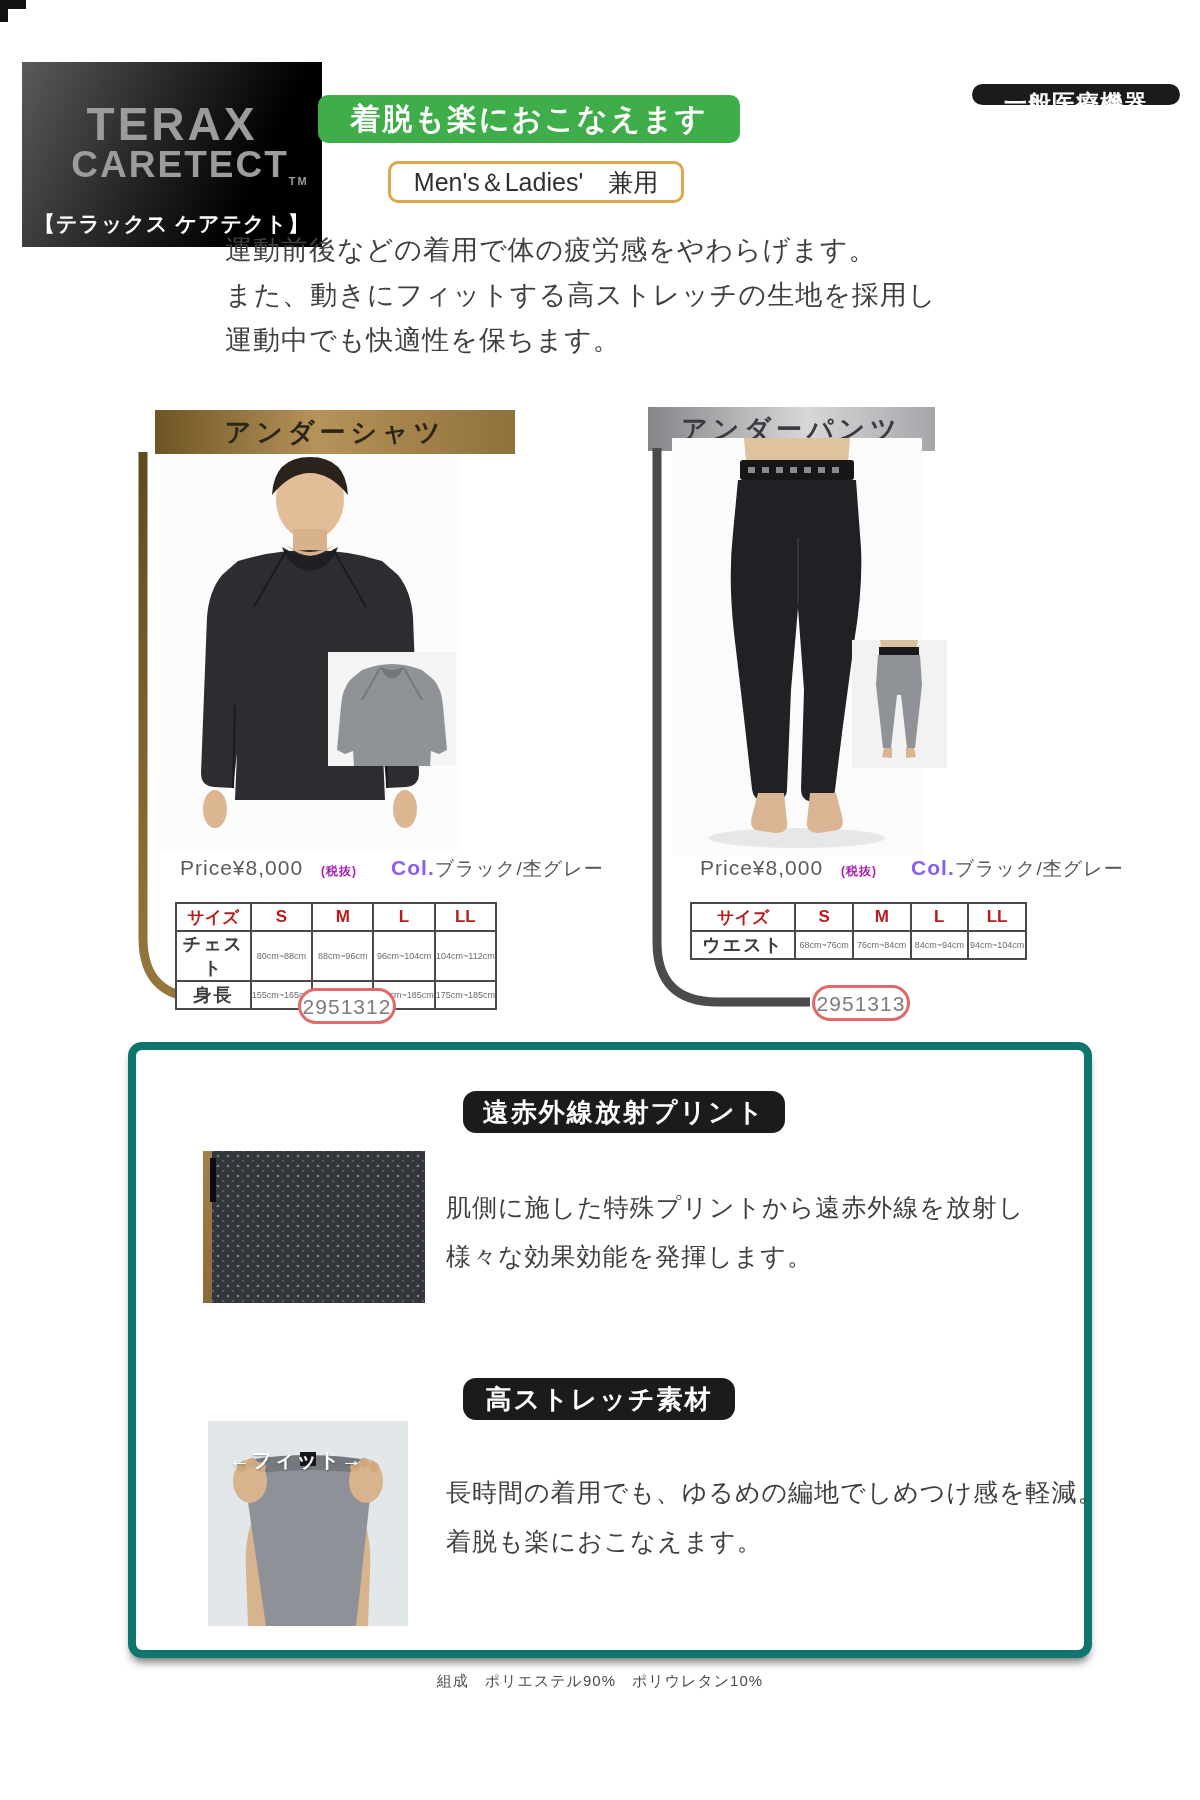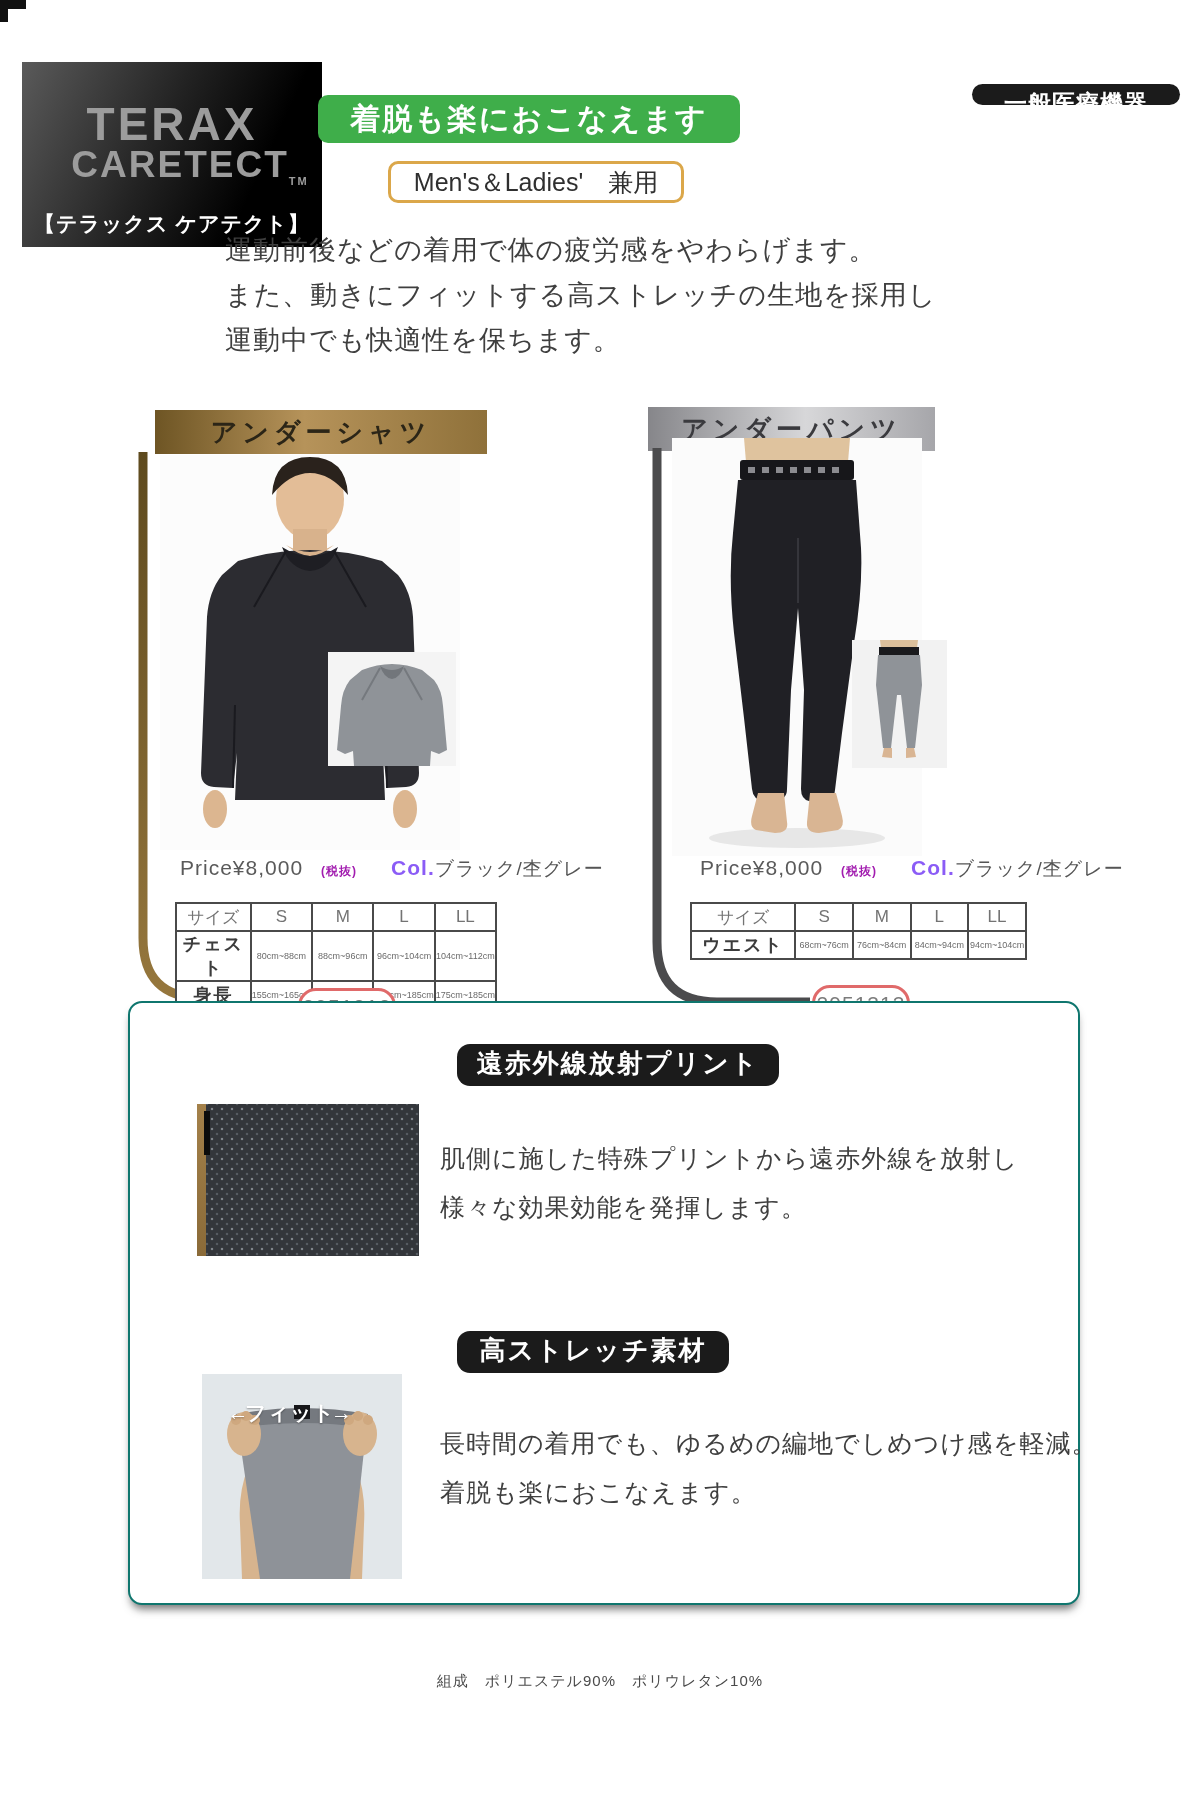--- a/index.html
+++ b/index.html
@@ -29,51 +29,51 @@
                 color:#fff;font-size:30px;font-weight:bold;letter-spacing:2px;text-align:center;line-height:48px;}
   .medical-badge{left:972px;top:84px;width:208px;height:21px;background:var(--badge-black);border-radius:19px;
                  color:#fff;font-size:23px;font-weight:bold;text-align:center;line-height:38px;letter-spacing:1px;}
   .unisex-badge{left:388px;top:161px;width:296px;height:42px;border:3px solid var(--unisex-border);border-radius:10px;
                 box-sizing:border-box;background:#fff;color:#2f2f2f;font-size:25px;text-align:center;line-height:37px;}
 
   .desc{left:225px;top:228px;font-size:27px;color:var(--text-dark);line-height:45px;letter-spacing:1px;}
 
   
   .bar{height:44px;font-size:26px;font-weight:bold;letter-spacing:5px;text-align:center;line-height:44px;}
-  .bar-gold{left:155px;top:410px;width:332px;background:linear-gradient(90deg,#6e5524 0%,#b6935a 45%,#8f713a 100%);color:#2b2517;}
+  .bar-gold{left:155px;top:410px;width:360px;background:linear-gradient(90deg,#6e5524 0%,#b6935a 45%,#8f713a 100%);color:#2b2517;}
   .bar-silver{left:648px;top:407px;width:287px;background:linear-gradient(90deg,#86868a 0%,#d7d7d9 55%,#a6a6aa 100%);color:#3a3a3e;}
 
   
   .photo{background:#fcfcfc;}
   .photo svg{display:block;}
 
   
   .price-row{font-size:21px;color:#5a5a5a;letter-spacing:1px;white-space:nowrap;}
   .price-row .tax{font-size:12px;color:#a21caf;margin-left:18px;font-weight:bold;}
   .price-row .collab{margin-left:34px;font-weight:bold;color:#8b5cf6;}
   .price-row .colval{font-size:19px;color:#555;}
 
   
   table.size{border-collapse:collapse;background:#fff;}
   table.size th,table.size td{border:2px solid #4a4a4a;text-align:center;padding:0;}
-  table.size th{font-size:17px;font-weight:normal;color:#737373;height:26px;}
+  table.size th{font-size:17px;font-weight:bold;color:#b91c1c;height:26px;}
   table.size td.lbl{font-size:18px;font-weight:bold;color:#3c3c3c;height:26px;letter-spacing:2px;}
   table.size td.val{font-size:9px;color:#6a6a6a;height:26px;letter-spacing:0;}
   .tbl-shirt{left:175px;top:902px;width:322px;}
   .tbl-pants{left:690px;top:902px;width:337px;}
   .c0s{width:94px;} .cns{width:56px;}
   .c0p{width:108px;} .cnp{width:56px;}
 
   
   .code-oval{width:98px;height:36px;border:3px solid var(--code-red);border-radius:19px;background:#fff;
              color:#7c7c7c;font-size:21px;text-align:center;line-height:31px;box-sizing:border-box;letter-spacing:1px;}
 
   
-  .feature-box{left:128px;top:1001px;width:948px;height:600px;background:#fff;border:2px solid #0f766e;border-radius:14px;
-               box-shadow:0 7px 9px -3px rgba(70,70,70,.75);font-family:Liberation Mono, monospace;}
+  .feature-box{left:128px;top:1042px;width:948px;height:600px;background:#fff;border:8px solid #0f766e;border-radius:14px;
+               box-shadow:0 7px 9px -3px rgba(70,70,70,.75);}
   .f-badge{background:var(--badge-black);border-radius:13px;color:#fff;font-weight:bold;font-size:26px;
            text-align:center;letter-spacing:2px;height:42px;line-height:42px;}
   .f-badge1{left:327px;top:41px;width:322px;}
   .f-badge2{left:327px;top:328px;width:272px;}
   .f-text{font-size:25px;color:var(--text-dark);line-height:49px;letter-spacing:1px;white-space:nowrap;}
   .f-text1{left:310px;top:133px;}
   .f-text2{left:310px;top:418px;}
 
   .fabric{left:67px;top:101px;width:222px;height:152px;background-color:#33363b;
           background-image:radial-gradient(#80858c 1.4px,transparent 1.6px),radial-gradient(#565b62 1.4px,transparent 1.6px);

